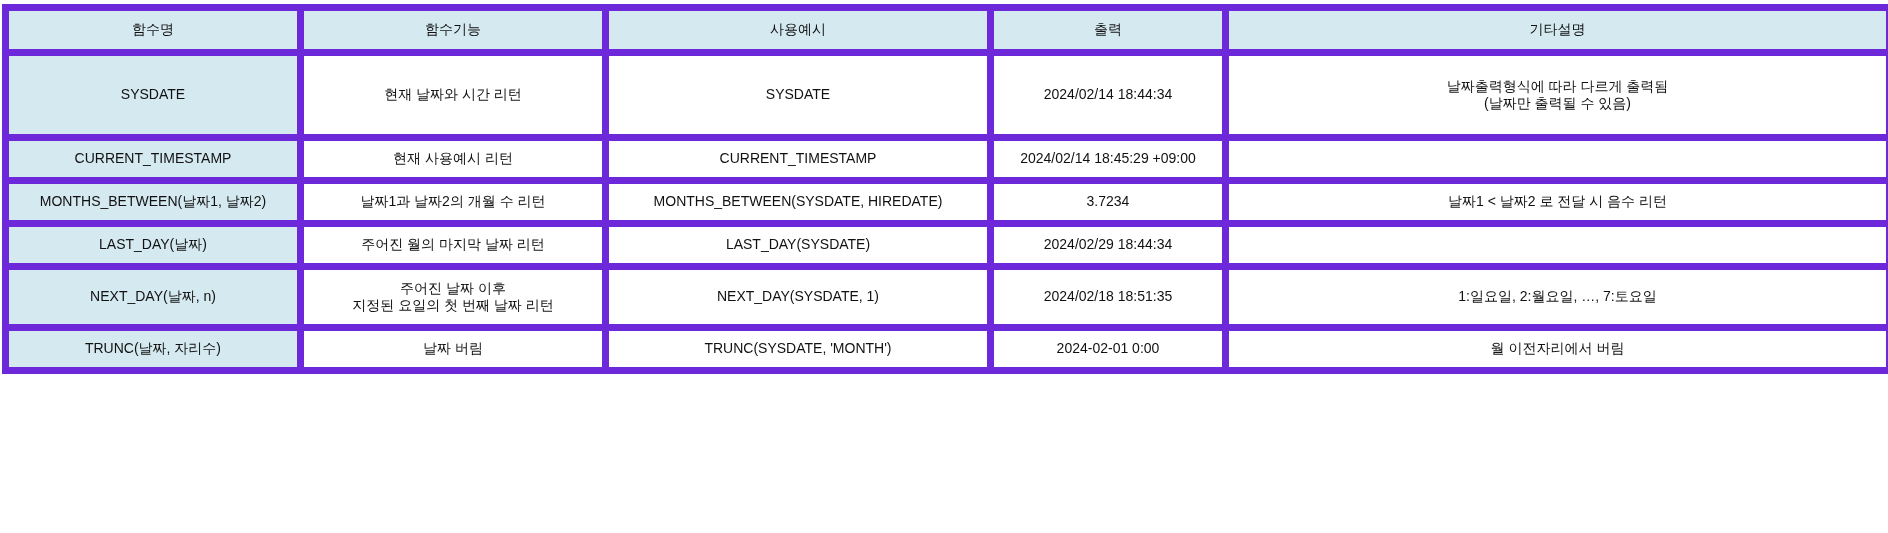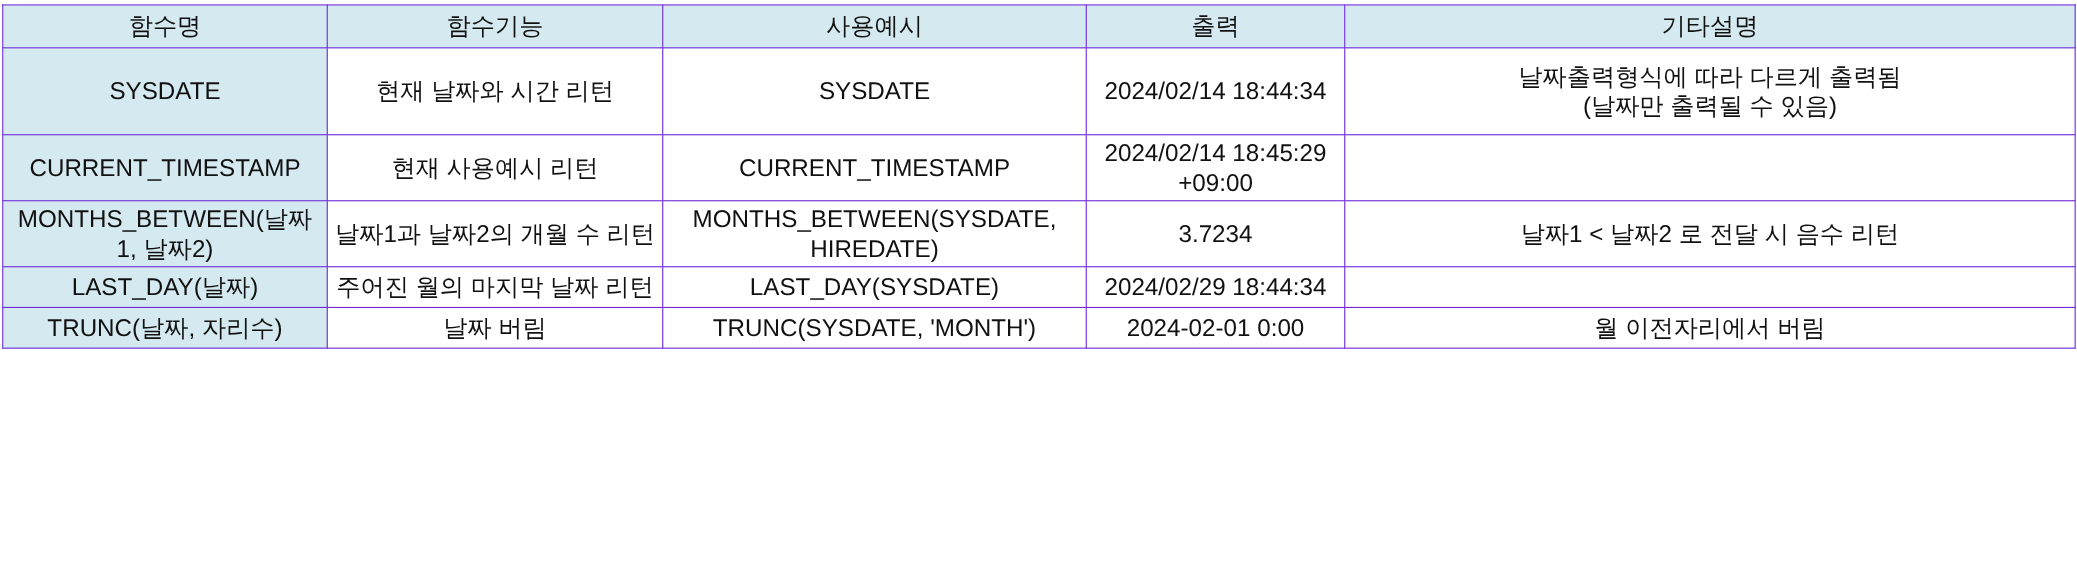--- a/index.html
+++ b/index.html
@@ -18,24 +18,24 @@
     box-sizing: border-box;
   }
   table.fn-table {
     border-collapse: collapse;
     table-layout: fixed;
     width: 1884px;
     margin: 0;
   }
   table.fn-table td,
   table.fn-table th {
-    border: 1px solid #6d28d9;
+    border: 7px solid #6d28d9;
     text-align: center;
     vertical-align: middle;
-    font-size: 22px;
+    font-size: 14px;
     color: #111111;
     font-weight: normal;
     padding: 2px 4px;
     line-height: 1.25;
     white-space: pre-line;
   }
   thead th {
     background: #d5e9f0;
     height: 34px;
     font-size: 19px;
@@ -105,20 +105,28 @@
         <td class="body-cell">3.7234</td>
         <td class="body-cell">날짜1 &lt; 날짜2 로 전달 시 음수 리턴</td>
       </tr>
       <tr class="short">
         <td class="name-cell">LAST_DAY(날짜)</td>
         <td class="body-cell">주어진 월의 마지막 날짜 리턴</td>
         <td class="body-cell">LAST_DAY(SYSDATE)</td>
         <td class="body-cell">2024/02/29 18:44:34</td>
         <td class="body-cell"></td>
       </tr>
+      <tr class="medium">
+        <td class="name-cell">NEXT_DAY(날짜, n)</td>
+        <td class="body-cell">주어진 날짜 이후
+지정된 요일의 첫 번째 날짜 리턴</td>
+        <td class="body-cell">NEXT_DAY(SYSDATE, 1)</td>
+        <td class="body-cell">2024/02/18 18:51:35</td>
+        <td class="body-cell">1:일요일, 2:월요일, …, 7:토요일</td>
+      </tr>
       <tr class="short">
         <td class="name-cell">TRUNC(날짜, 자리수)</td>
         <td class="body-cell">날짜 버림</td>
         <td class="body-cell">TRUNC(SYSDATE, 'MONTH')</td>
         <td class="body-cell">2024-02-01 0:00</td>
         <td class="body-cell">월 이전자리에서 버림</td>
       </tr>
     </tbody>
   </table>
 </div>

